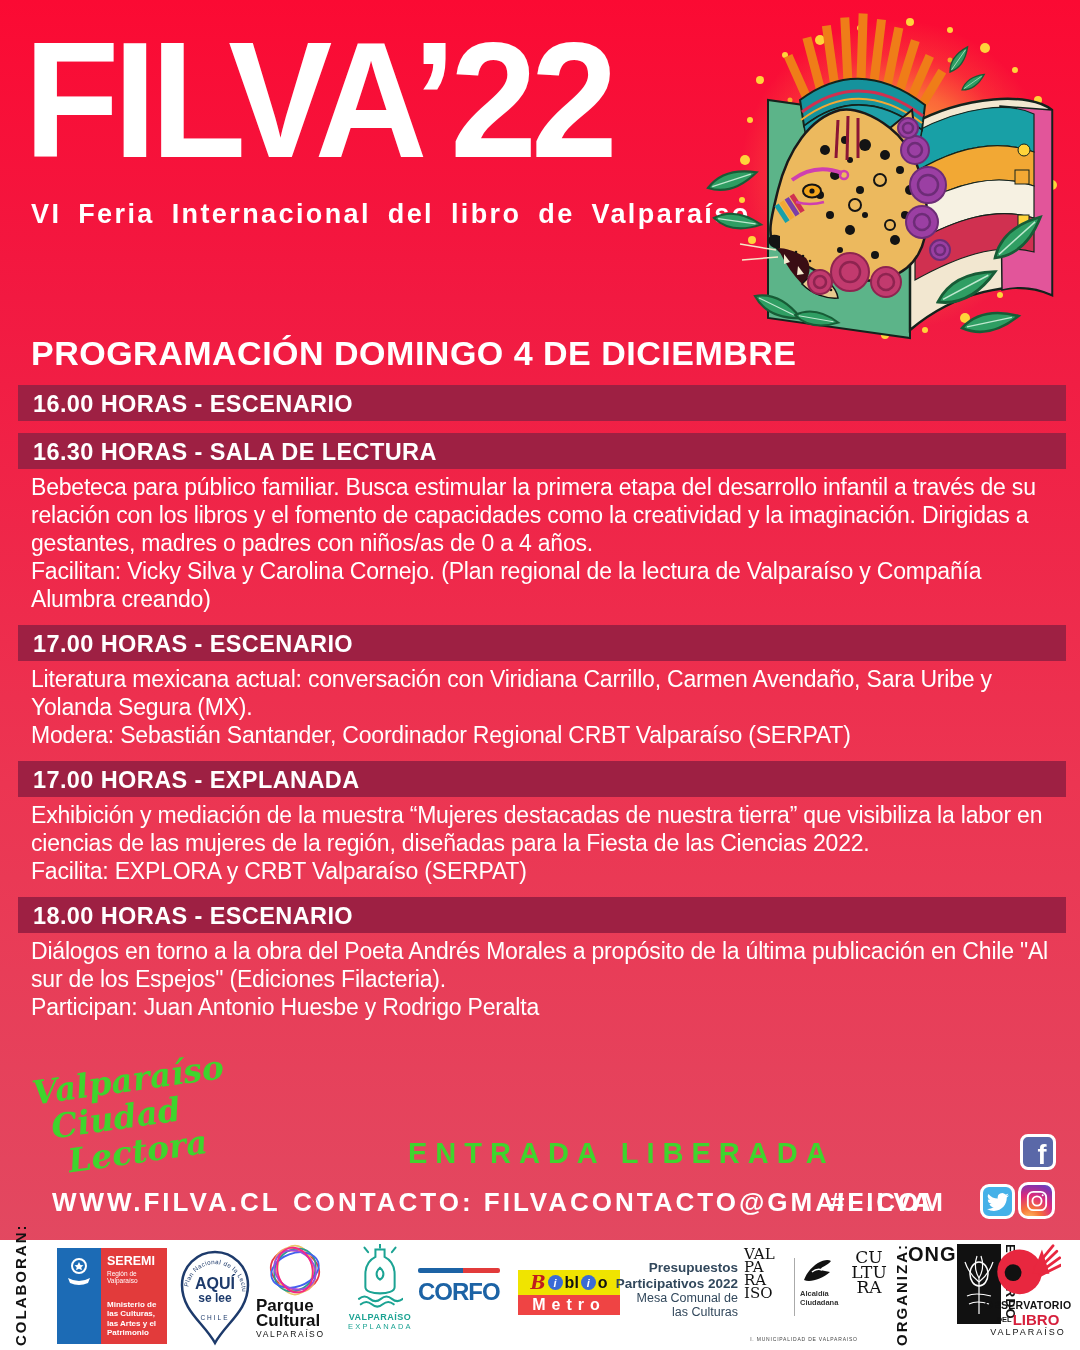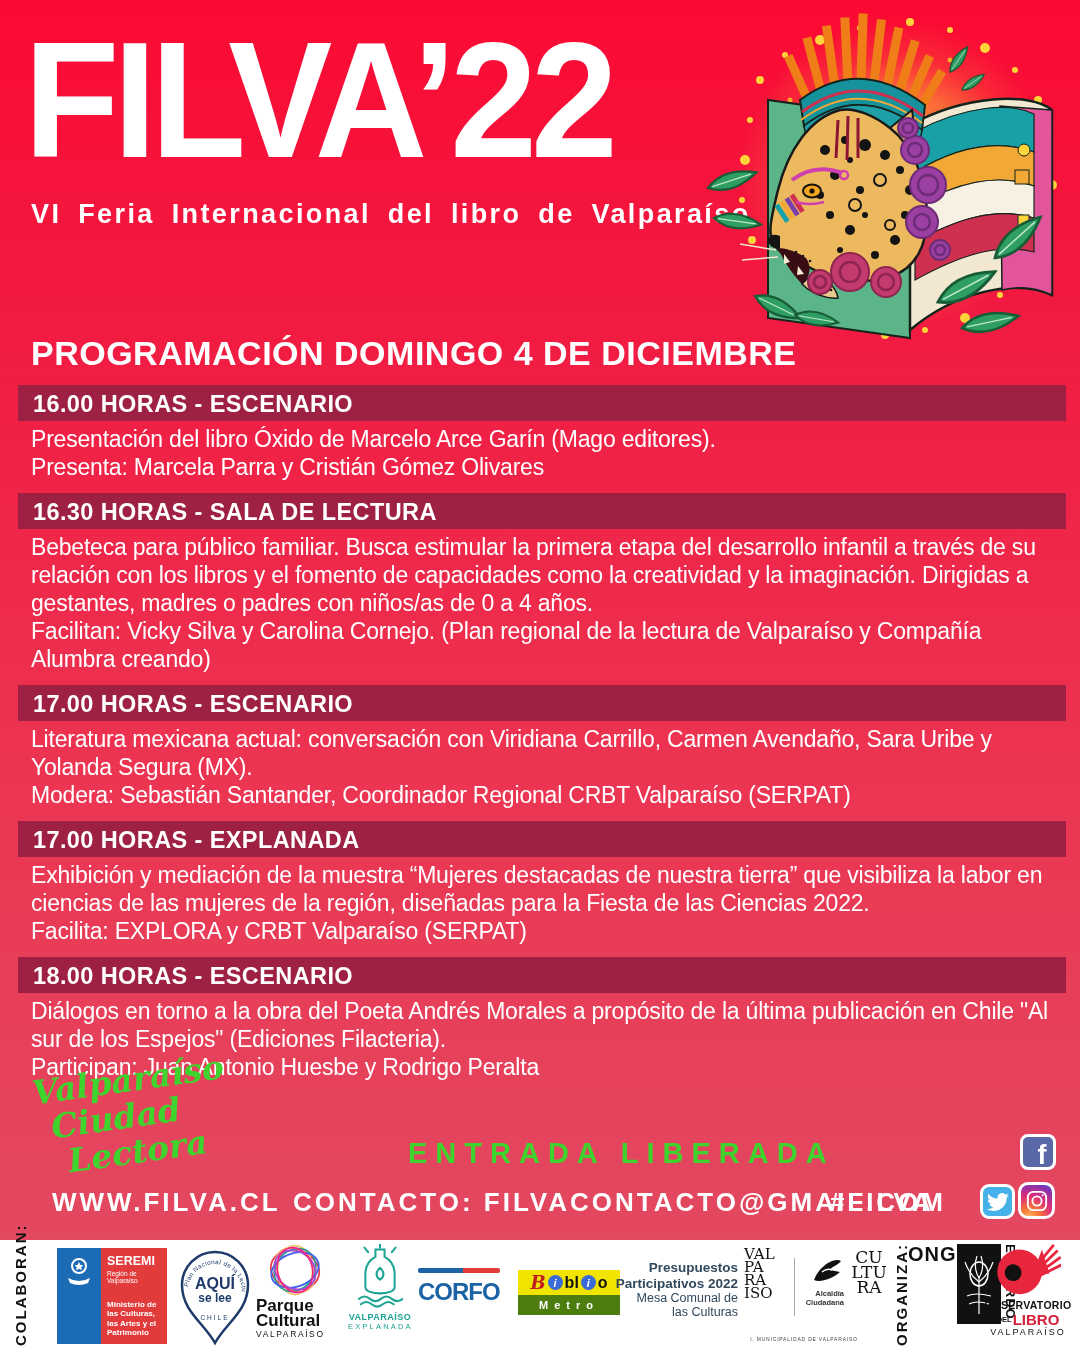--- a/index.html
+++ b/index.html
@@ -62,30 +62,30 @@
   .creativo-t2{font-size:7.5px;letter-spacing:2.2px;}
   .corfo{position:absolute;left:418px;top:28px;width:82px;}
   .corfo-bar{height:5px;background:linear-gradient(90deg,#1c63a5 0 55%,#e23b3b 55% 100%);margin-bottom:7px;border-radius:2px;}
   .corfo-row{display:flex;align-items:center;}
   .corfo-text{font-size:24px;font-weight:700;color:#1c63a5;letter-spacing:-1px;line-height:1;}
   .biblio{position:absolute;left:518px;top:30px;width:102px;}
   .biblio-top{background:#f0e400;height:25px;display:flex;align-items:center;justify-content:center;gap:2px;font-weight:700;font-size:16px;color:#111;}
   .biblio-top .bb{color:#c01d1d;font-family:"DejaVu Serif",serif;font-style:italic;font-size:18px;}
   .biblio-top .dot{background:#3a6bd6;color:#fff;width:15px;height:15px;border-radius:50%;
                    display:inline-flex;align-items:center;justify-content:center;font-size:11px;font-style:italic;}
-  .biblio-bottom{background:#4d7c0f;color:#fff;text-align:center;font-size:11px;letter-spacing:6px;
+  .biblio-bottom{background:#ef4444;color:#fff;text-align:center;font-size:16px;letter-spacing:6px;
                  height:20px;line-height:20px;font-weight:700;}
   .presup{position:absolute;left:592px;top:20px;width:146px;text-align:right;color:#32485c;line-height:1.15;}
   .presup-b{font-size:13.5px;font-weight:700;}
   .presup-r{font-size:12.5px;}
   .valpomuni{position:absolute;left:744px;top:8px;width:46px;
              font-family:"DejaVu Serif",serif;color:#111;font-size:15px;line-height:13px;}
   .muni-sub{position:absolute;left:740px;top:96px;width:128px;font-size:5px;letter-spacing:.8px;color:#444;text-align:center;}
   .fdivider{position:absolute;left:794px;top:18px;width:1px;height:58px;background:#aaa;}
-  .alcaldia{position:absolute;left:800px;top:12px;width:44px;text-align:right;color:#333;}
+  .alcaldia{position:absolute;left:800px;top:12px;width:44px;text-align:left;color:#333;}
   .alcaldia-t{font-size:7.5px;font-weight:700;line-height:1.15;}
   .cultura{position:absolute;left:848px;top:10px;width:42px;font-family:"DejaVu Serif",serif;
            font-size:17px;line-height:15px;color:#111;text-align:center;}
   .ong{position:absolute;left:908px;top:4px;display:flex;}
   .ong-left{display:flex;}
   .ong-name{font-size:20px;font-weight:800;color:#111;line-height:1;letter-spacing:1px;}
   .ong-vert{writing-mode:vertical-rl;font-size:13px;font-weight:700;color:#111;letter-spacing:1px;margin-left:2px;height:96px;}
   .observ{position:absolute;left:978px;top:2px;width:100px;text-align:center;color:#111;}
   .observ-t1{font-size:10.5px;font-weight:700;letter-spacing:.3px;line-height:1.1;}
   .observ-t2{font-size:15px;font-weight:700;color:#d6203c;line-height:1;}
@@ -303,24 +303,20 @@
           </g>
       </g>
     </g>
   </svg>
 
   <div class="program">
     <div class="program-heading">PROGRAMACIÓN DOMINGO 4 DE DICIEMBRE</div>
 
     <div class="event">
       <div class="event-band">16.00 HORAS - ESCENARIO</div>
-      <div class="event-body">
-        <div>Presentación del libro Óxido de Marcelo Arce Garín (Mago editores).</div>
-        <div>Presenta: Marcela Parra y Cristián Gómez Olivares</div>
-      </div>
     </div>
 
     <div class="event">
       <div class="event-band">16.30 HORAS - SALA DE LECTURA</div>
       <div class="event-body">
         <div>Bebeteca para público familiar. Busca estimular la primera etapa del desarrollo infantil a través de su relación con los libros y el fomento de capacidades como la creatividad y la imaginación. Dirigidas a gestantes, madres o padres con niños/as de 0 a 4 años.</div>
         <div>Facilitan: Vicky Silva y Carolina Cornejo. (Plan regional de la lectura de Valparaíso y Compañía Alumbra creando)</div>
       </div>
     </div>
 

